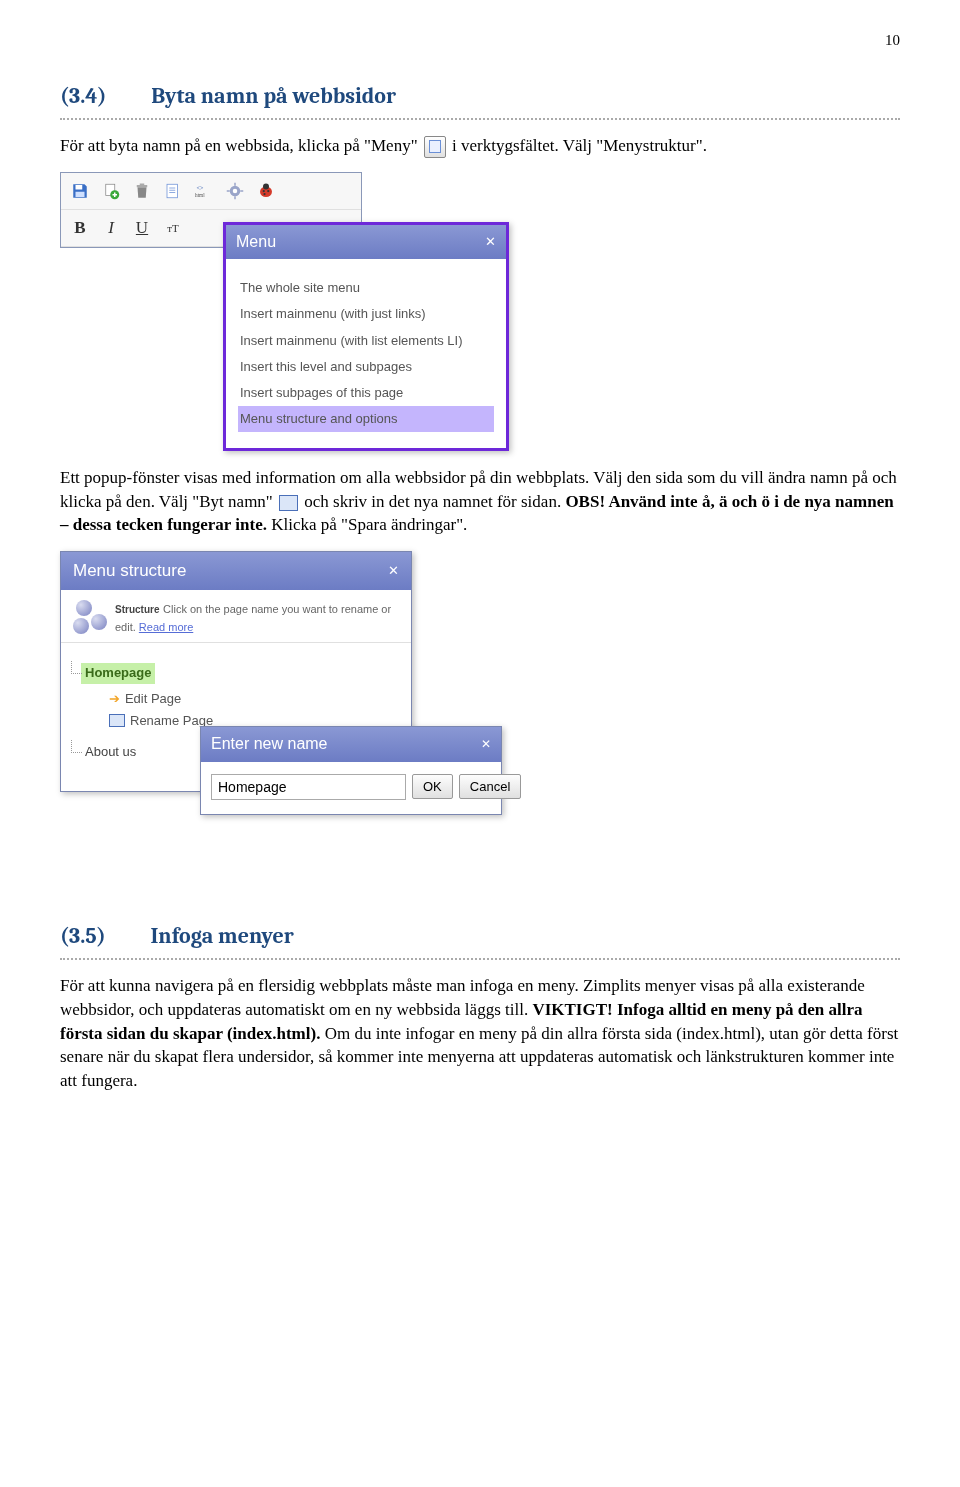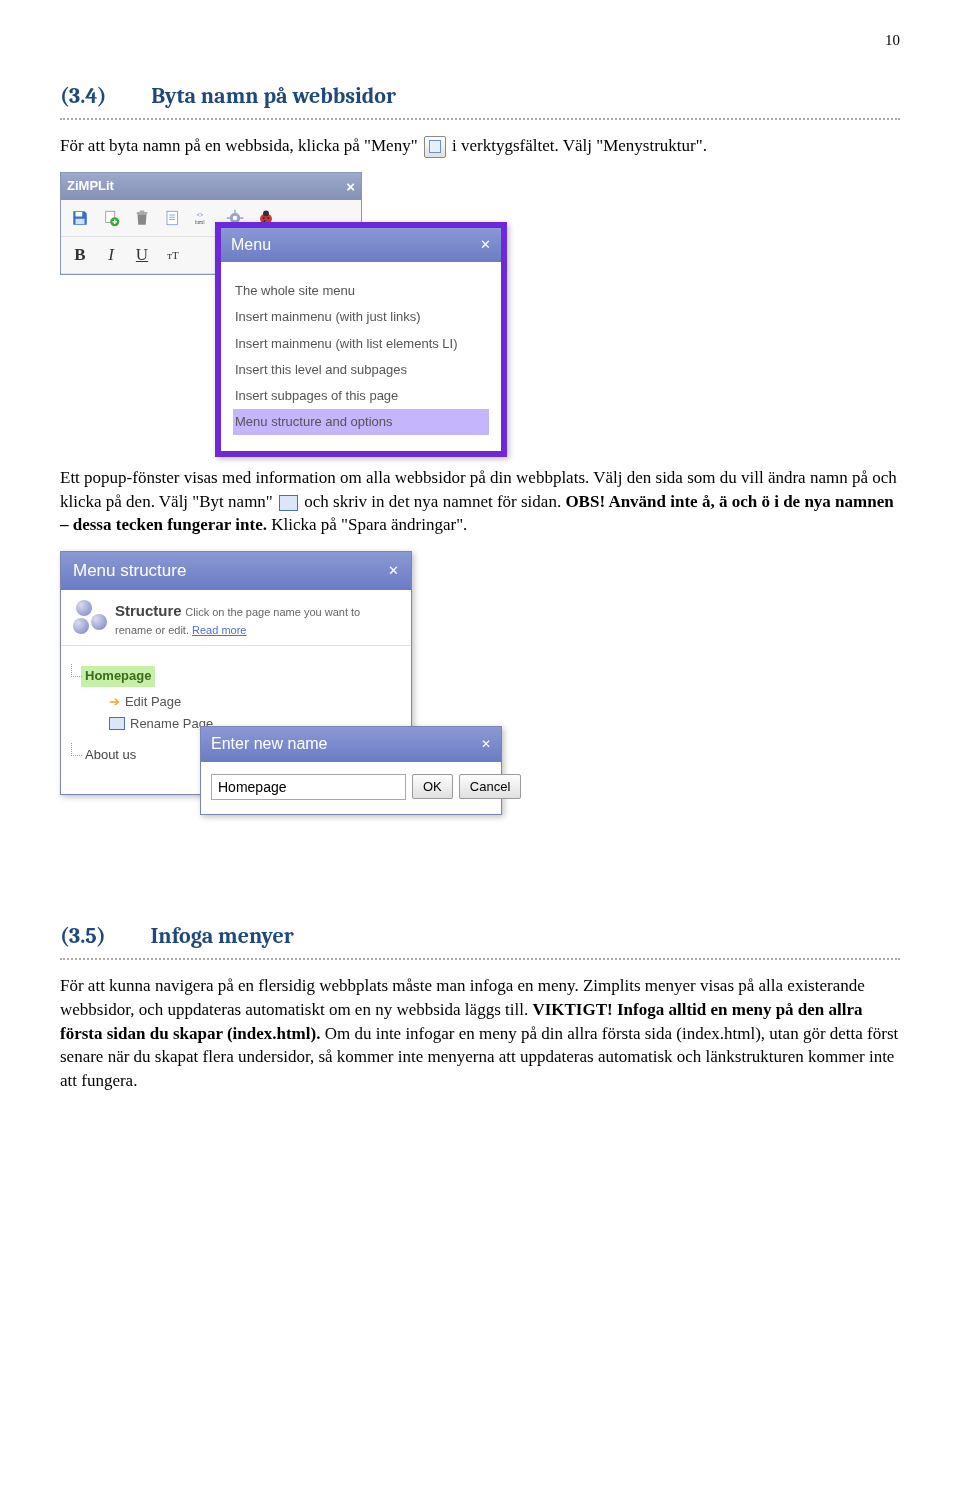--- a/index.html
+++ b/index.html
@@ -110,25 +110,25 @@
     font-size: 16px;
   }
   .tb-btn svg { width: 20px; height: 20px; }
   .tb-btn.bold-b { font-weight: bold; font-size: 17px; }
   .tb-btn.italic-i { font-style: italic; font-size: 17px; font-family: Georgia; }
   .tb-btn.under-u { text-decoration: underline; font-size: 17px; }
 
   
   .menu-popup {
     position: absolute;
-    left: 155px;
+    left: 163px;
     top: 50px;
     width: 280px;
     background: #fff;
-    border: 6px solid #6d28d9;
+    border: 3px solid #6d28d9;
     box-shadow: 2px 2px 6px rgba(0,0,0,0.25);
     font-family: Arial, sans-serif;
     font-size: 13px;
     z-index: 10;
   }
   .menu-popup-title {
     background: linear-gradient(#8a98d4, #6c7cc4);
     color: #fff;
     display: flex;
     justify-content: space-between;
@@ -189,21 +189,21 @@
     position: absolute;
     width: 16px; height: 16px;
     border-radius: 50%;
     background: radial-gradient(circle at 30% 30%, #d9dcf0, #7880c0);
   }
   .structure-icon .ball.b1 { left: 3px; top: 0; }
   .structure-icon .ball.b2 { left: 18px; top: 14px; }
   .structure-icon .ball.b3 { left: 0; top: 18px; }
   .structure-text-title {
     font-weight: bold;
-    font-size: 15px;
+    font-size: 10px;
     color: #444;
   }
   .structure-text-sub {
     font-size: 11px;
     color: #666;
   }
   .structure-text-sub .read-more {
     color: #556cd6;
     text-decoration: underline;
     cursor: pointer;
@@ -318,24 +318,20 @@
 
 <p class="para">
   <span>För att byta namn på en webbsida, klicka på "Meny" </span>
   <span class="icon-inline"></span>
   <span> i verktygsfältet. Välj "Menystruktur".</span>
 </p>
 
 <div class="figure-zimplit">
 
   <div class="zimplit-toolbar">
-    <div class="zimplit-titlebar">
-      <span>ZiMPLit</span>
-      <span class="zimplit-close">×</span>
-    </div>
     <div class="zimplit-row">
       <button class="tb-btn">
         <svg viewBox="0 0 24 24">
             <path fill="#3a6fc6" d="M3 3h15l3 3v15H3z"></path>
             <rect x="6" y="4" width="9" height="6" fill="#fff"></rect>
             <rect x="6" y="13" width="12" height="7" fill="#cfe0ff"></rect>
           </svg>
       </button>
       <button class="tb-btn">
         <svg viewBox="0 0 24 24">

